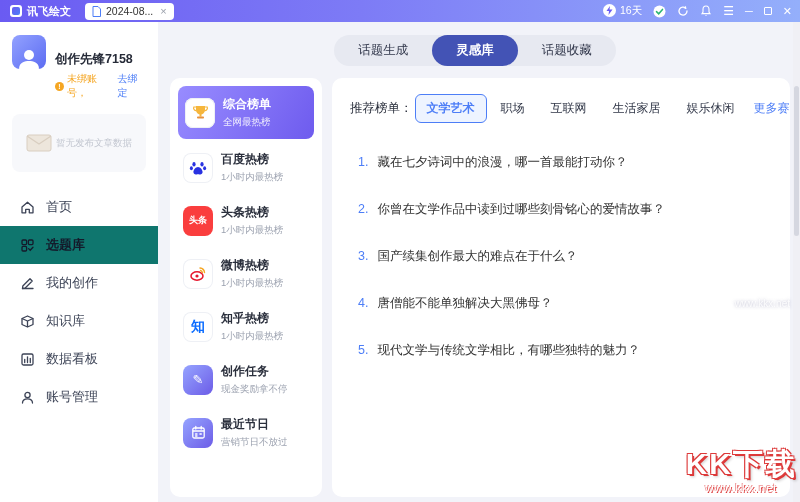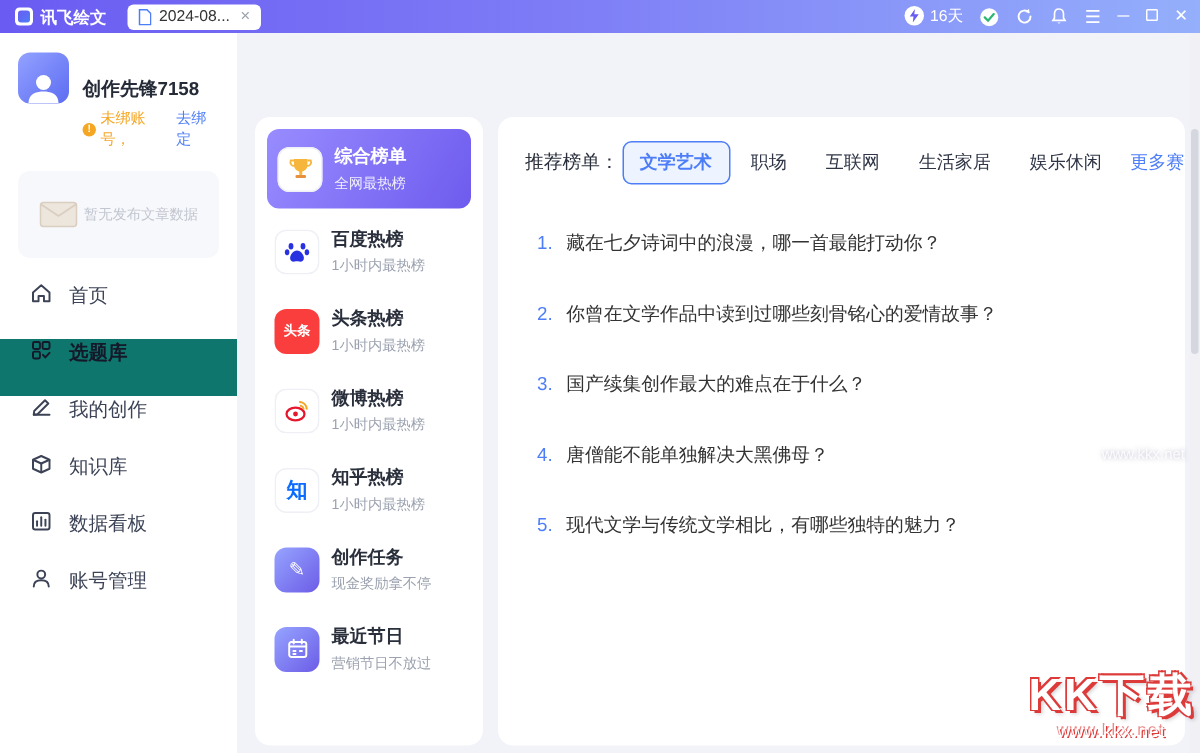--- a/index.html
+++ b/index.html
@@ -32,21 +32,21 @@
   .user-name{font-size:12.5px;font-weight:bold;color:#262b38;margin-top:16px}
   .user-status{font-size:10px;margin-top:4px;display:flex;align-items:center;gap:3px}
   .warn-dot{width:9px;height:9px;border-radius:50%;background:#F5A623;color:#fff;font-size:7px;line-height:9px;
     text-align:center;font-weight:bold;flex:none}
   .warn-text{color:#F5A623}
   .bind-link{color:#4D7EF7;cursor:pointer}
   .empty-card{margin:12px 12px 0;background:#F7F8FB;border-radius:8px;height:58px;display:flex;flex-direction:row;
     align-items:center;justify-content:center;gap:4px}
   .empty-text{font-size:9.5px;color:#C2C6D0}
   .menu{margin-top:16px}
-  .menu-item{display:flex;align-items:flex-start;gap:11px;height:38px;padding:0 20px;font-size:13px;color:#3c4356;cursor:pointer}
+  .menu-item{display:flex;align-items:center;gap:11px;height:38px;padding:0 20px;font-size:13px;color:#3c4356;cursor:pointer}
   .menu-item.active{background:#0f766e;color:#14192a;font-weight:bold}
   .menu-item svg{width:15px;height:15px;flex:none}
 
   
   .seg-wrap{position:absolute;left:158px;top:22px;right:8px;height:56px;display:flex;align-items:center;justify-content:center}
   .seg{background:#E7E9F1;border-radius:17px;display:flex;align-items:center}
   .seg-tab{padding:7px 24px;font-size:12.5px;color:#30364a;border-radius:17px;cursor:pointer;white-space:nowrap}
   .seg-tab.active{background:#4353B5;color:#fff;font-weight:bold}
 
   
@@ -206,20 +206,27 @@
       <div class="menu-item">
         <svg viewBox="0 0 15 15" fill="none" stroke="currentColor" stroke-width="1.3" stroke-linecap="round">
             <circle cx="7.5" cy="5" r="2.6"></circle>
             <path d="M2.5 13 C2.5 9.8 5 8.8 7.5 8.8 C10 8.8 12.5 9.8 12.5 13"></path>
           </svg>
         <span>账号管理</span>
       </div>
     </div>
   </div>
 
+  <div class="seg-wrap">
+    <div class="seg">
+      <div class="seg-tab">话题生成</div>
+      <div class="seg-tab active">灵感库</div>
+      <div class="seg-tab">话题收藏</div>
+    </div>
+  </div>
 
   <div class="hotcard">
 
     <div class="hot-item active">
       <span class="hot-icon">
         <svg width="17" height="17" viewBox="0 0 17 17">
             <path d="M4 2 H13 V6 A4.5 4.5 0 0 1 4 6 Z" fill="#F6B63C"></path>
             <path d="M4 3 H1.8 A2.6 2.6 0 0 0 4.6 6.6 M13 3 H15.2 A2.6 2.6 0 0 1 12.4 6.6" fill="none" stroke="#F6B63C" stroke-width="1.2"></path>
             <rect x="7.5" y="10" width="2" height="2.6" fill="#F6B63C"></rect>
             <rect x="5" y="12.6" width="7" height="2" rx="0.8" fill="#E8913C"></rect>

